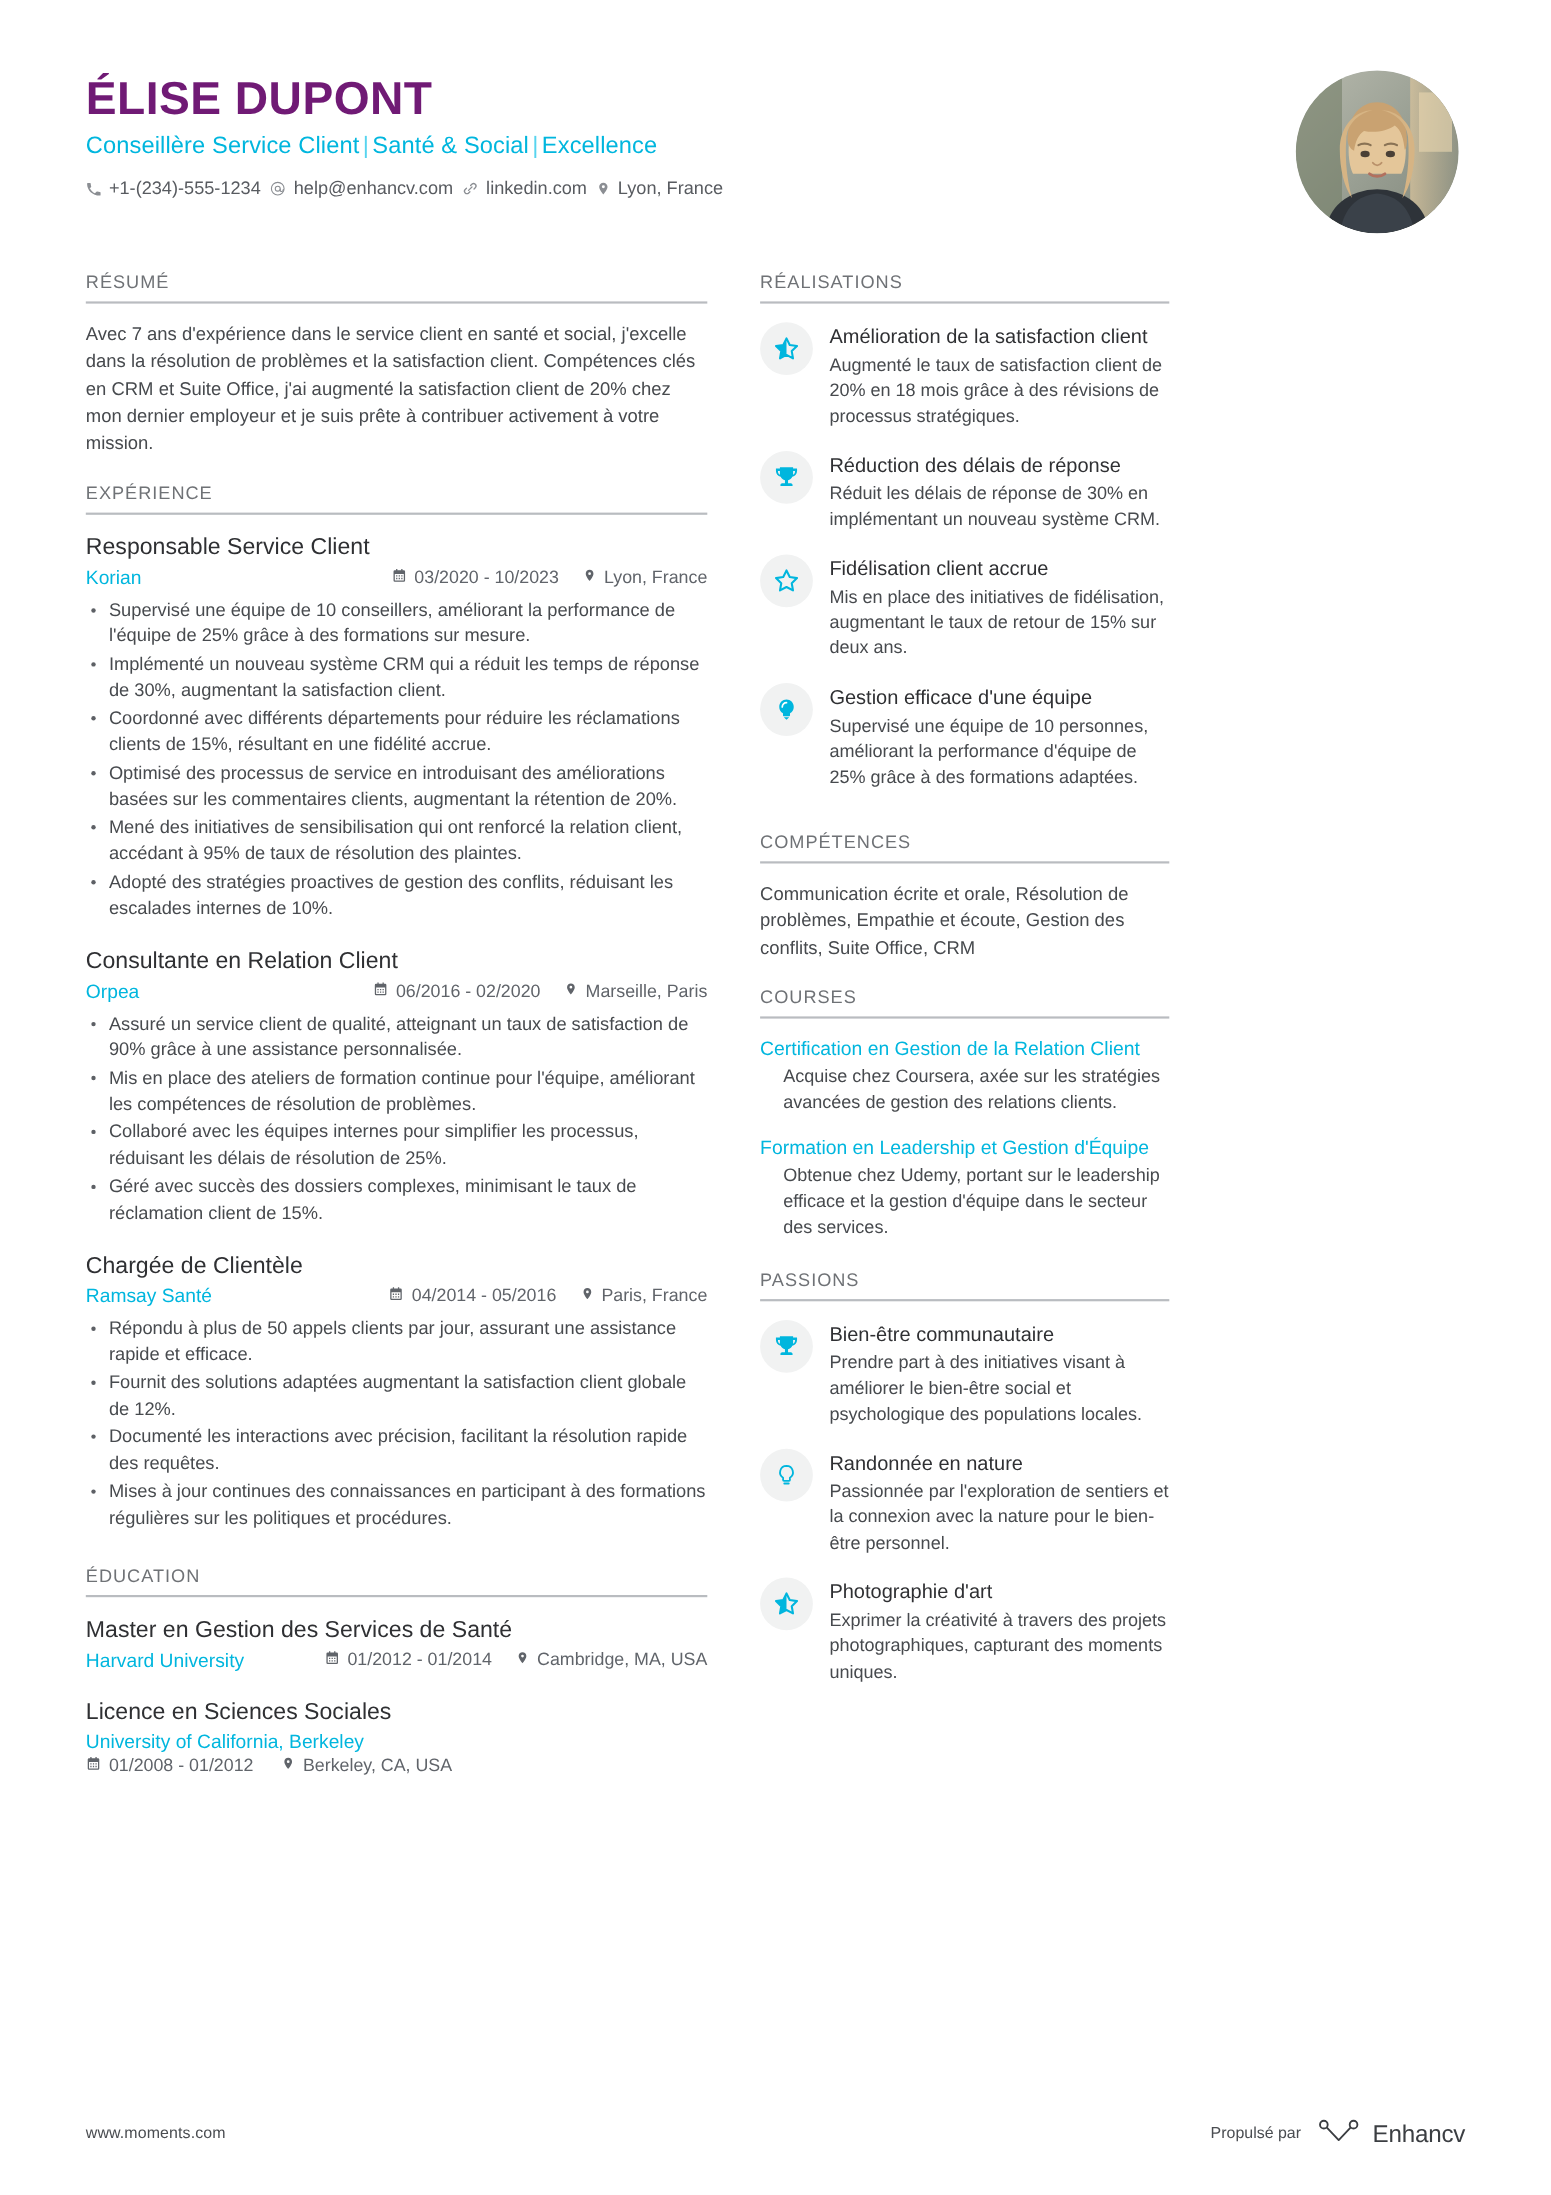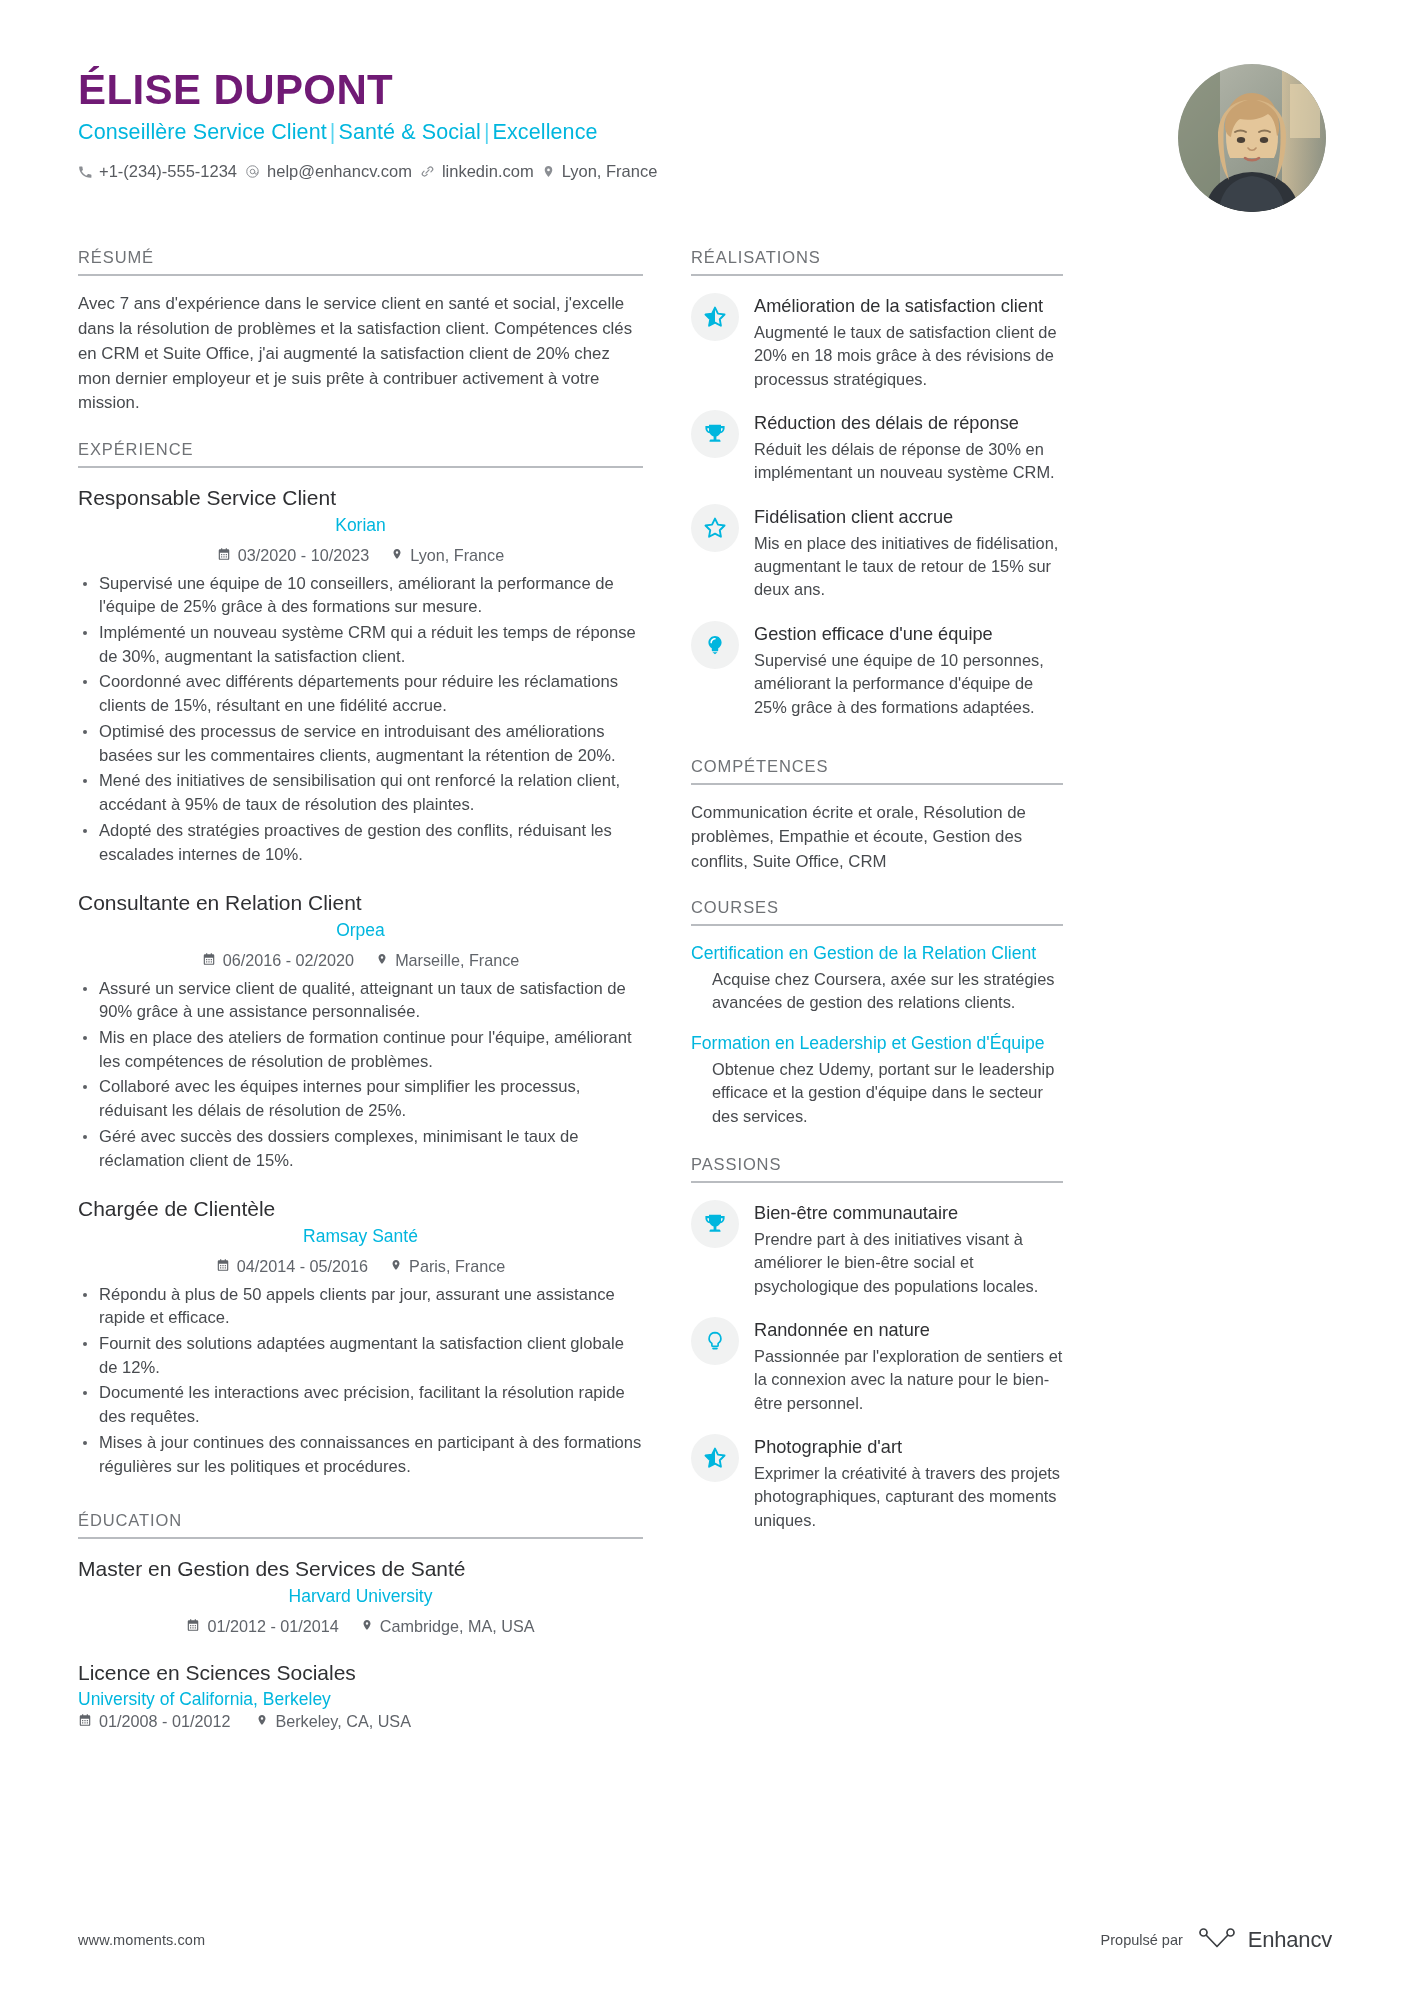--- a/index.html
+++ b/index.html
@@ -93,21 +93,20 @@
     font-weight: 400;
     line-height: 1.3;
     margin-bottom: 3px;
   }
   .entry-meta {
     display: flex;
     align-items: center;
     justify-content: space-between;
     margin-bottom: 7px;
     gap: 10px;
-    flex-direction: column;
   }
   .entry-org {
     font-size: 17.5px;
     color: #00b6de;
     white-space: nowrap;
   }
   .entry-meta-right {
     display: flex;
     align-items: center;
     gap: 22px;
@@ -385,21 +384,21 @@
                     </svg>
                 </span>
                 <span>06/2016 - 02/2020</span>
               </span>
               <span class="meta-chip">
                 <span>
                   <svg width="12" height="14" viewBox="0 0 24 24" fill="#60646a">
                       <path d="M12 2C8.1 2 5 5.1 5 9c0 5.2 7 13 7 13s7-7.8 7-13c0-3.9-3.1-7-7-7zm0 9.5A2.5 2.5 0 1 1 12 6.5a2.5 2.5 0 0 1 0 5z"></path>
                     </svg>
                 </span>
-                <span>Marseille, France</span>
+                <span>Marseille, Paris</span>
               </span>
             </span>
           </div>
           <ul class="bullets">
             <li>Assuré un service client de qualité, atteignant un taux de satisfaction de 90% grâce à une assistance personnalisée.</li>
             <li>Mis en place des ateliers de formation continue pour l'équipe, améliorant les compétences de résolution de problèmes.</li>
             <li>Collaboré avec les équipes internes pour simplifier les processus, réduisant les délais de résolution de 25%.</li>
             <li>Géré avec succès des dossiers complexes, minimisant le taux de réclamation client de 15%.</li>
           </ul>
         </div>

